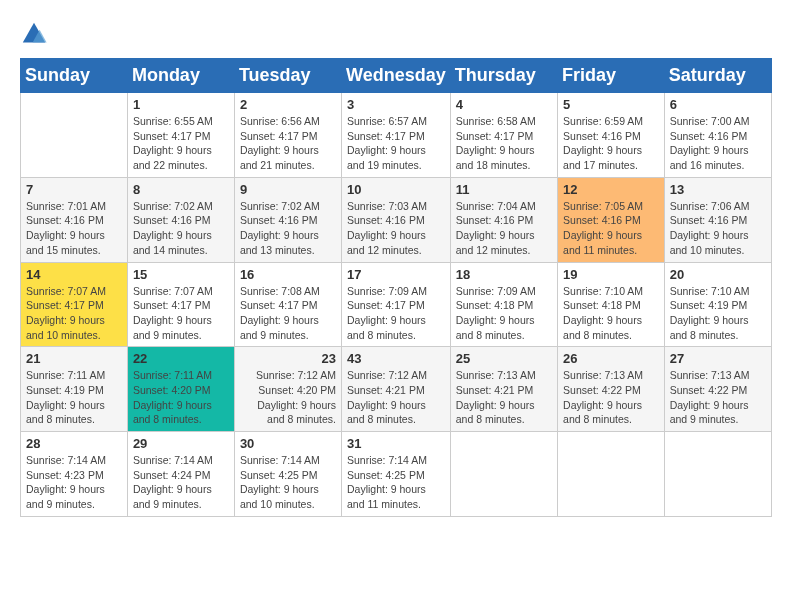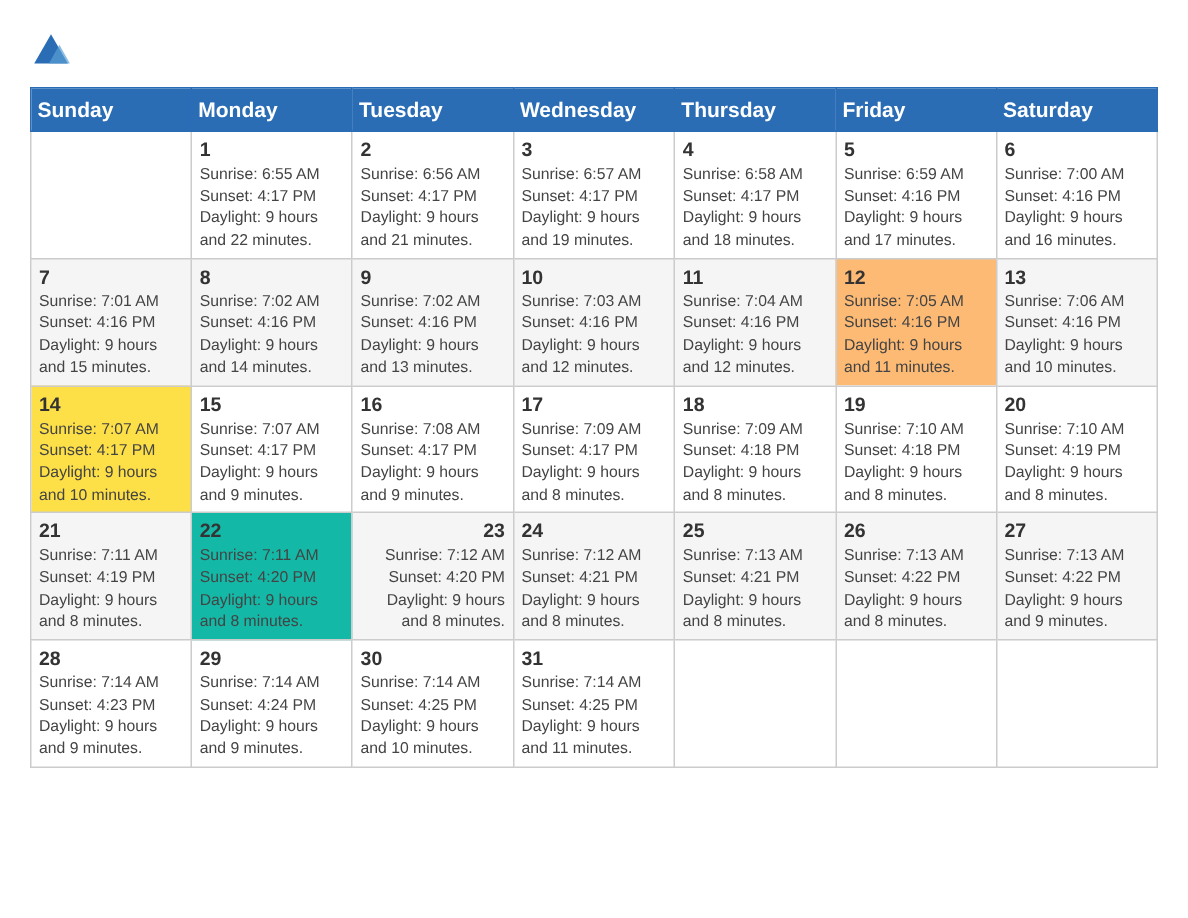--- a/index.html
+++ b/index.html
@@ -56,21 +56,21 @@
     .calendar-table {
       width: 100%;
       border-collapse: collapse;
       font-size: 11px;
     }
     .calendar-table th {
       background-color: #2a6db5;
       color: #fff;
       padding: 6px 4px;
       text-align: left;
-      font-size: 14px;
+      font-size: 18px;
       font-weight: bold;
       border: 1px solid #2a6db5;
     }
     .calendar-table td {
       border: 1px solid #ccc;
       vertical-align: top;
       padding: 4px 5px;
       width: 108px;
       min-height: 80px;
     }
@@ -226,21 +226,21 @@
         </td>
         <td style="background-color: #14b8a6;">
           <div class="day-number">22</div>
           <div class="day-info">Sunrise: 7:11 AM<br>Sunset: 4:20 PM<br>Daylight: 9 hours and 8 minutes.</div>
         </td>
         <td style="background-color: rgb(245, 245, 245); text-align: right;">
           <div class="day-number">23</div>
           <div class="day-info">Sunrise: 7:12 AM<br>Sunset: 4:20 PM<br>Daylight: 9 hours and 8 minutes.</div>
         </td>
         <td style="background-color: rgb(245, 245, 245);">
-          <div class="day-number">24</div>
+          <div class="day-number">43</div>
           <div class="day-info">Sunrise: 7:12 AM<br>Sunset: 4:21 PM<br>Daylight: 9 hours and 8 minutes.</div>
         </td>
         <td style="background-color: rgb(245, 245, 245);">
           <div class="day-number">25</div>
           <div class="day-info">Sunrise: 7:13 AM<br>Sunset: 4:21 PM<br>Daylight: 9 hours and 8 minutes.</div>
         </td>
         <td style="background-color: rgb(245, 245, 245);">
           <div class="day-number">26</div>
           <div class="day-info">Sunrise: 7:13 AM<br>Sunset: 4:22 PM<br>Daylight: 9 hours and 8 minutes.</div>
         </td>

